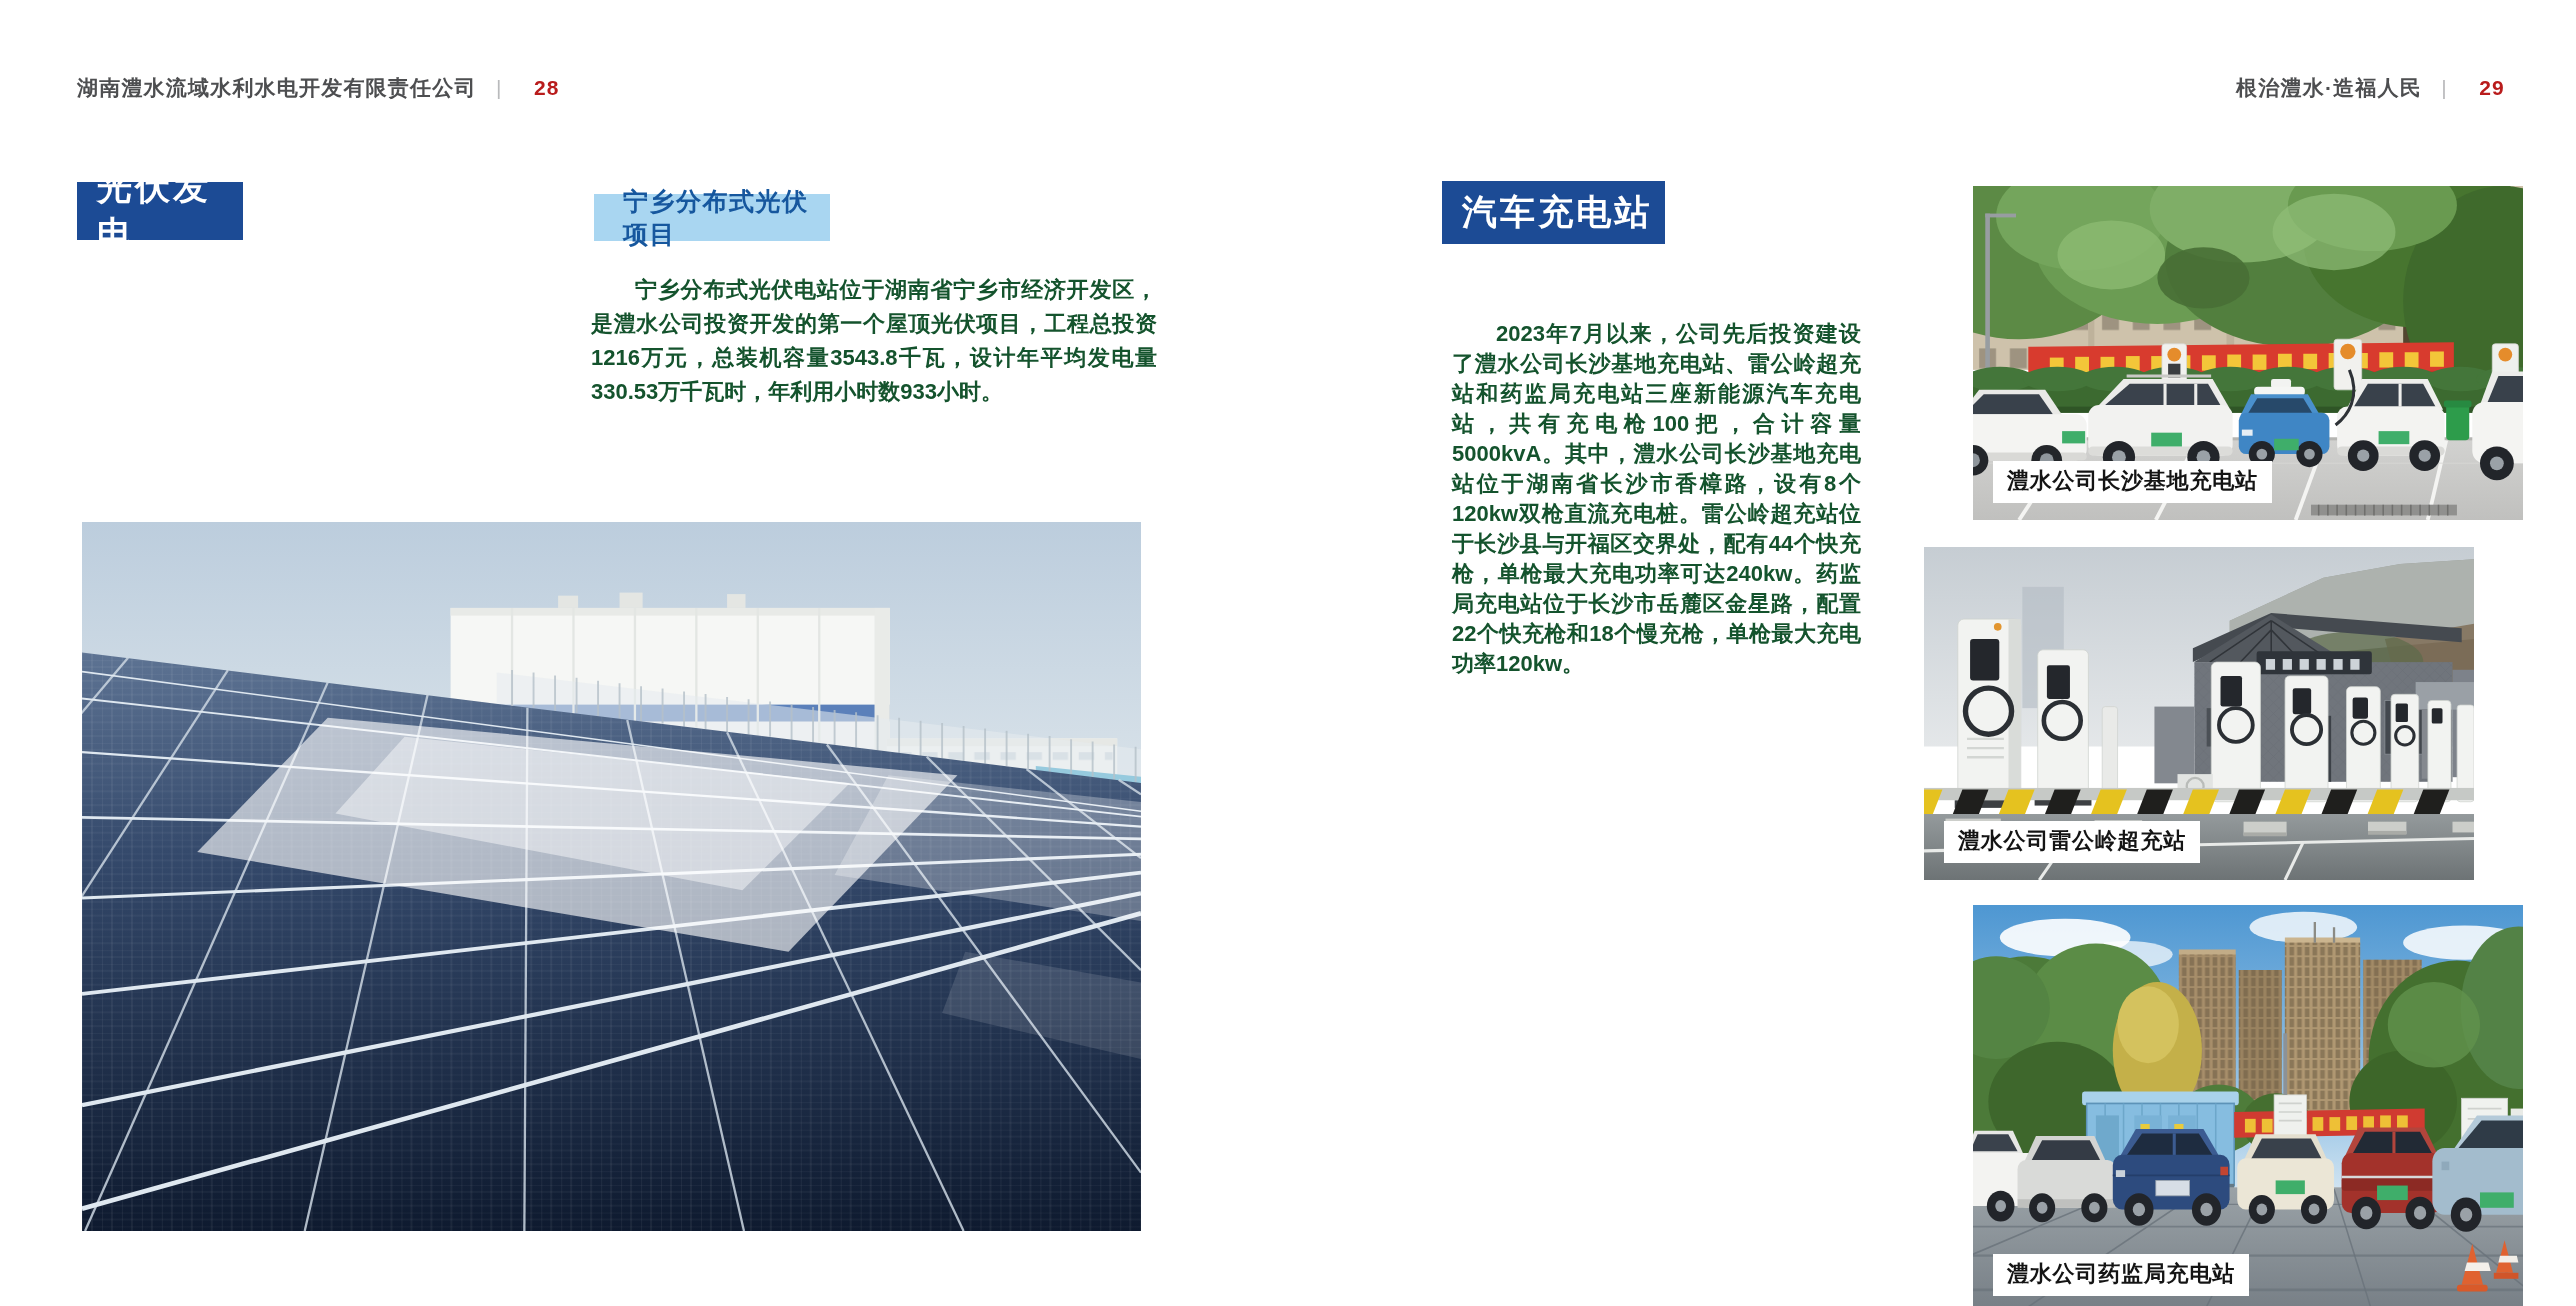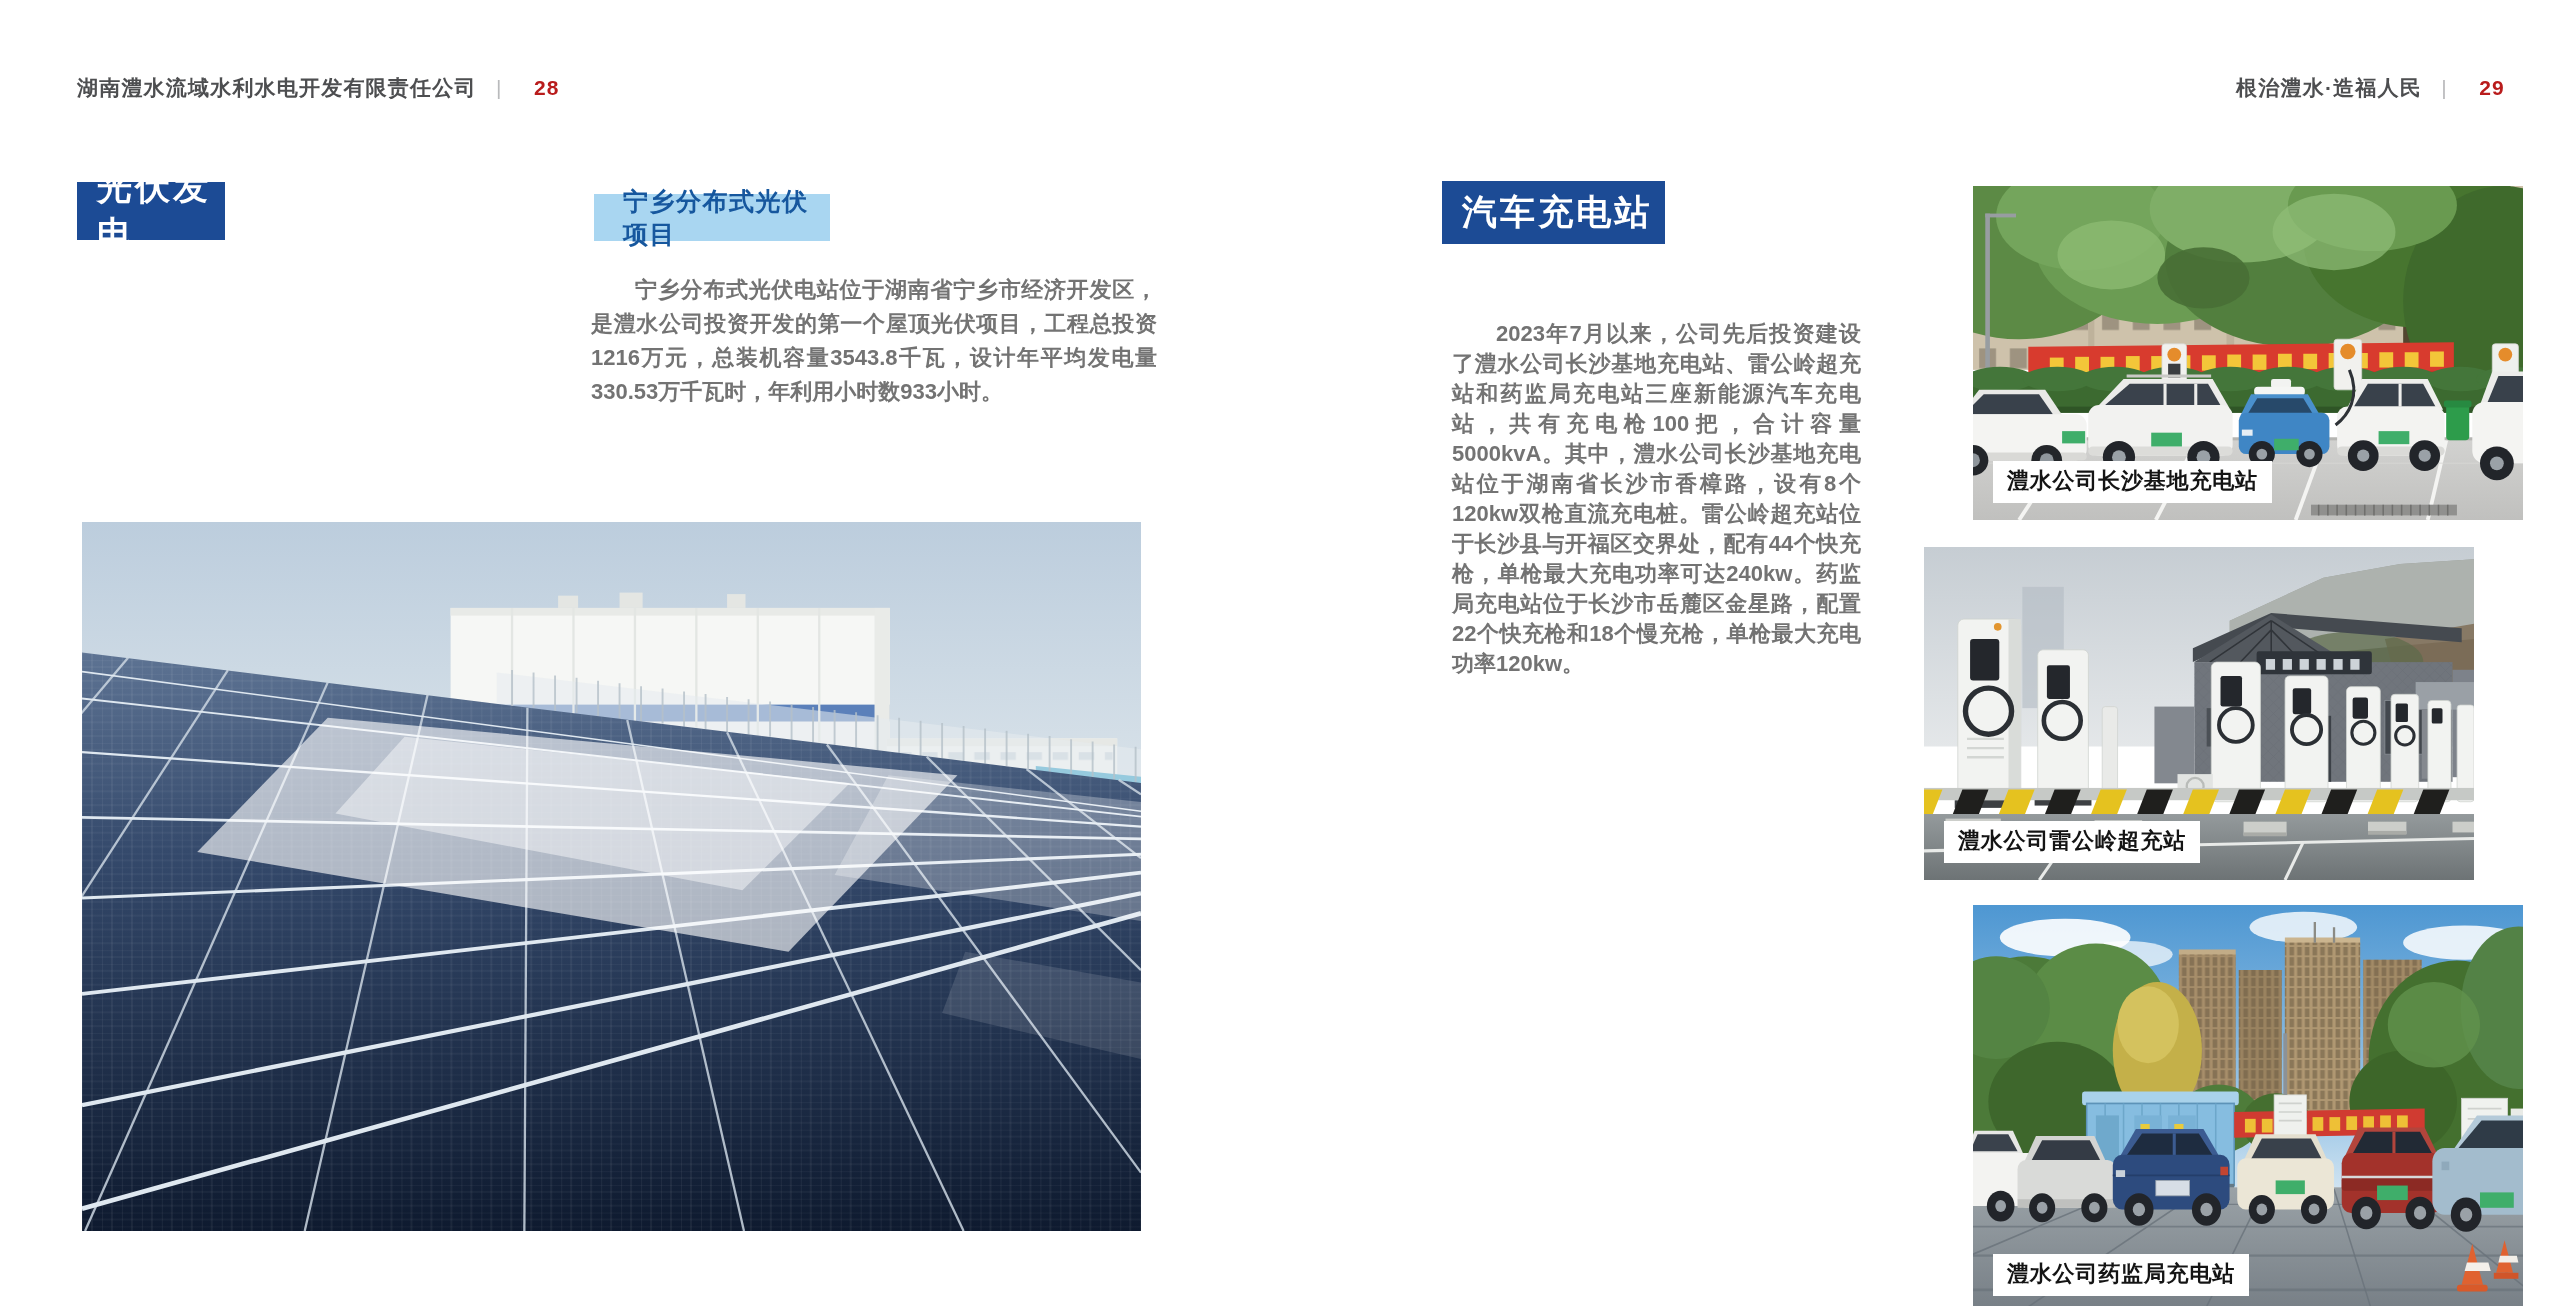--- a/index.html
+++ b/index.html
@@ -7,27 +7,27 @@
        font-family:"Liberation Sans","DejaVu Sans",sans-serif;color:#221e1f;}
   .page-header{position:absolute;top:74px;font-size:21px;font-weight:700;color:#4d4e50;
        letter-spacing:1.2px;white-space:nowrap;}
   .header-left{left:77px;}
   .header-right{right:71px;text-align:right;}
   .header-sep{color:#b9babc;font-weight:400;margin:0 12.3px;}
   .header-num{color:#b91c1c;font-weight:700;margin-left:12px;}
   .title-banner{position:absolute;margin:0;background:#1c4b95;color:#ffffff;font-size:35px;
        font-weight:700;letter-spacing:3.1px;display:flex;align-items:center;box-sizing:border-box;
        padding-left:20px;}
-  #title-pv{left:77px;top:182px;width:148px;height:58px;}
+  #title-pv{left:77px;top:182px;width:166px;height:58px;}
   #title-ev{left:1442px;top:181px;width:223px;height:63px;}
   .sub-label{position:absolute;margin:0;left:594px;top:194px;width:236px;height:47px;
        background:#a9d6f1;color:#16579e;font-size:25px;font-weight:700;letter-spacing:1.5px;
        display:flex;align-items:center;padding-left:29px;box-sizing:border-box;}
   .body-text{position:absolute;margin:0;font-weight:700;text-align:justify;text-indent:2em;
-       color:#737373;}
+       color:#14532d;}
   .body-left{left:591px;top:273px;width:566px;font-size:22px;line-height:34px;}
   .body-right{left:1452px;top:319px;width:409px;font-size:22px;line-height:30px;}
   .photo{position:absolute;margin:4px;overflow:hidden;}
   .photo svg{display:block;width:100%;height:100%;}
   #photo-solar{left:78px;top:518px;width:1059px;height:709px;}
   #photo-1{left:1969px;top:182px;width:550px;height:334px;}
   #photo-2{left:1920px;top:543px;width:550px;height:333px;}
   #photo-3{left:1969px;top:901px;width:550px;height:408px;}
   .photo-caption{position:absolute;left:20px;bottom:17px;background:#ffffff;color:#141414;
        font-size:22px;font-weight:700;letter-spacing:0.8px;padding:5.4px 14px 7px;white-space:nowrap;}

